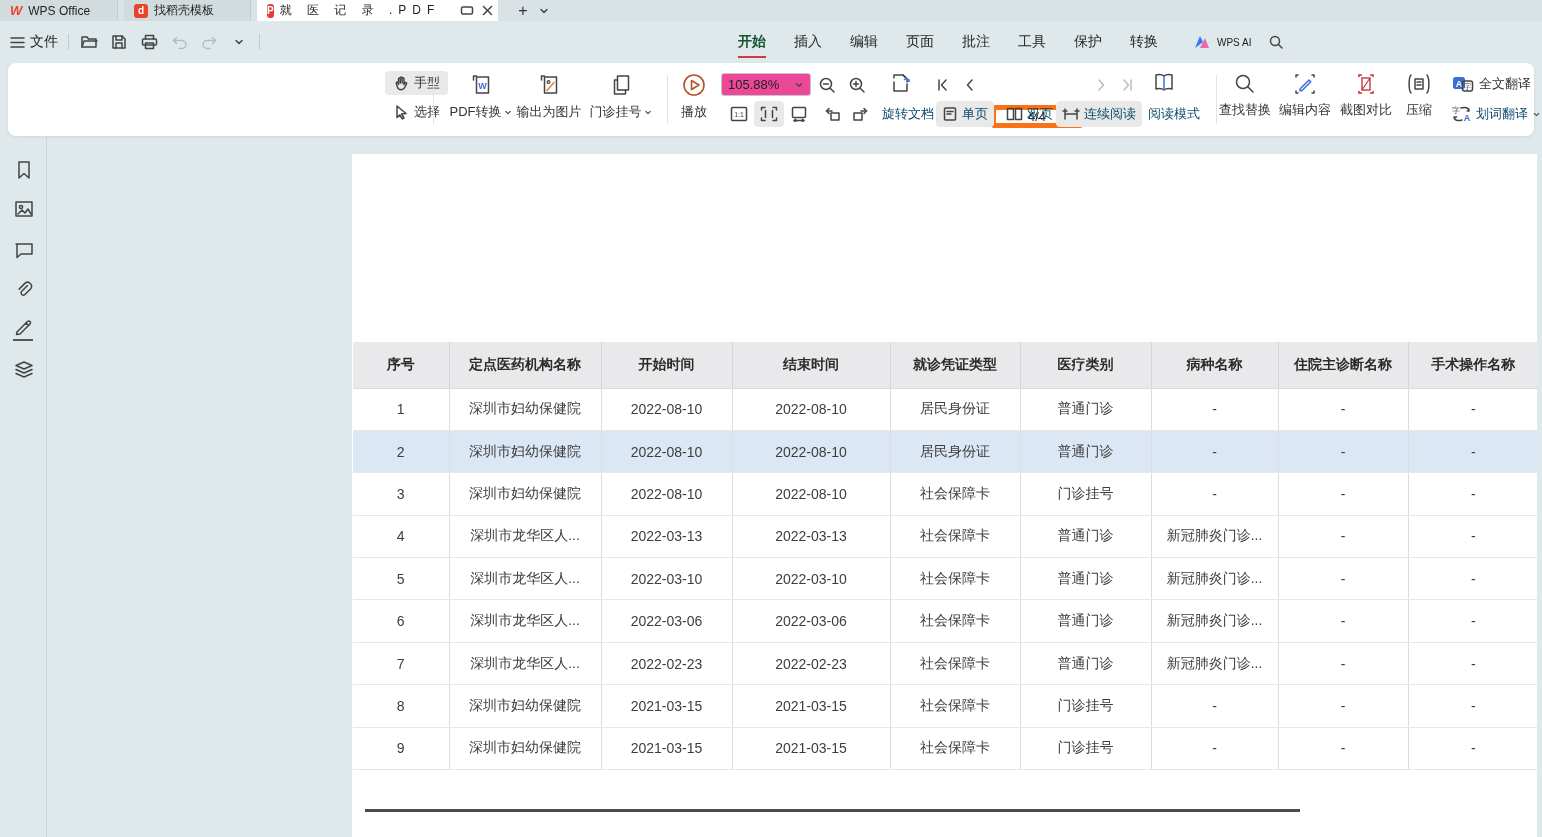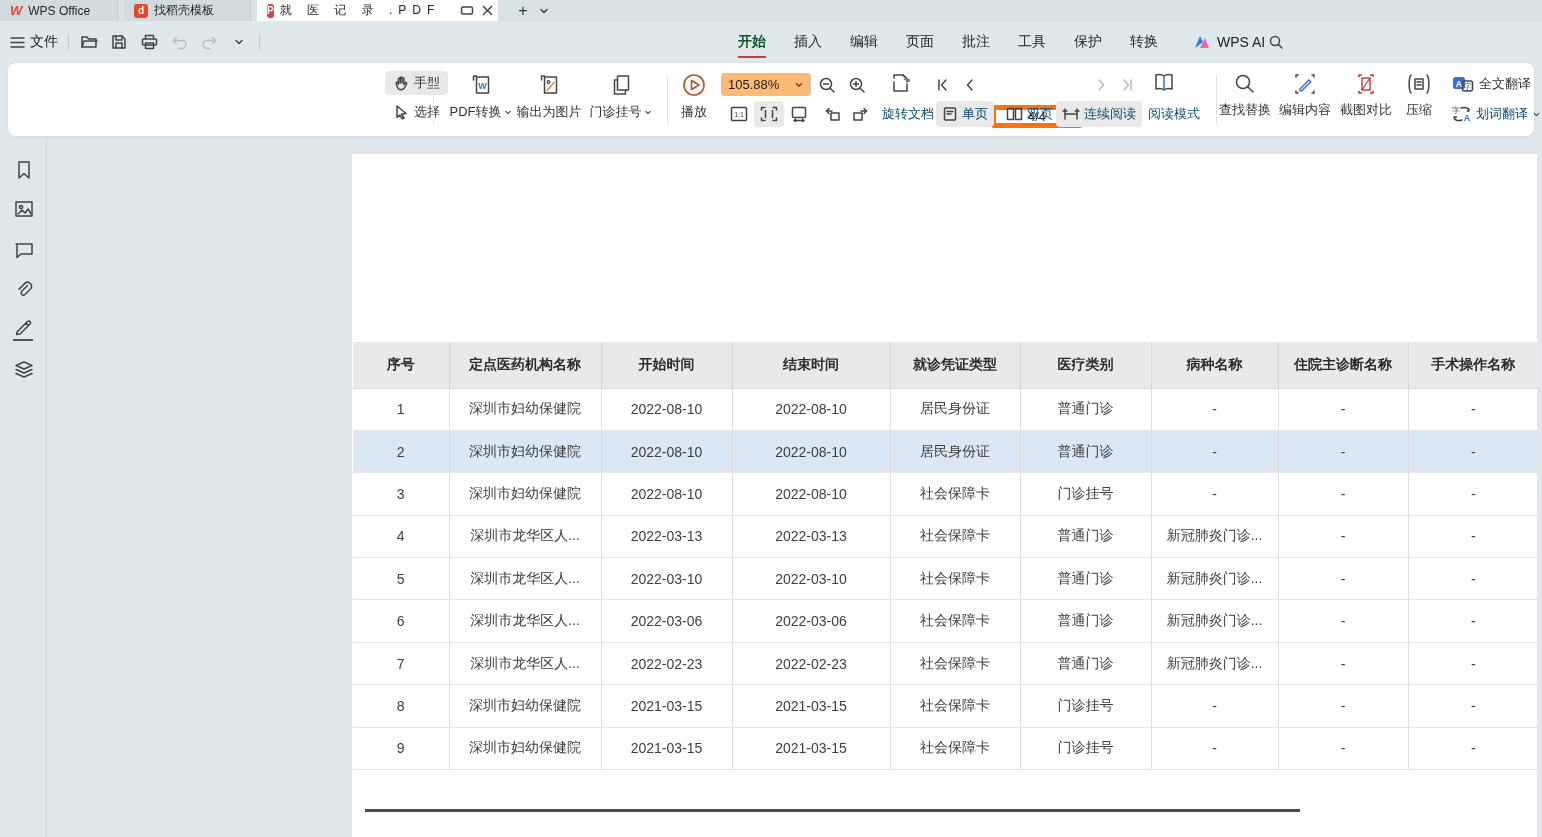--- a/index.html
+++ b/index.html
@@ -22,33 +22,33 @@
   
   .menurow { position:absolute; top:21px; left:0; right:0; height:42px; }
   .qa { position:absolute; left:10px; top:0; height:100%; display:flex; align-items:center; gap:10px; }
   .qa .filebtn { display:flex; align-items:center; gap:5px; font-size:14px; color:#222; }
   .vdiv { width:1px; height:16px; background:#c2cccf; }
   .qa-icon { width:20px; height:20px; display:flex; align-items:center; justify-content:center; }
   .menus { position:absolute; left:724px; top:0; height:100%; display:flex; align-items:center; }
   .menu-item { font-size:14px; padding:0 14px; height:100%; display:flex; align-items:center; position:relative; color:#262626; }
   .menu-item.active { color:#14532d; font-weight:bold; }
   .menu-item.active::after { content:""; position:absolute; left:14px; right:14px; bottom:5px; height:2px; background:#ce3b3b; }
-  .ai-area { position:absolute; left:1194px; top:0; height:100%; display:flex; align-items:center; gap:7px; font-size:14px; color:#222; }
+  .ai-area { position:absolute; left:1194px; top:0; height:100%; display:flex; align-items:center; gap:7px; font-size:10px; color:#222; }
   .searchbtn { position:absolute; left:1268px; top:0; height:100%; display:flex; align-items:center; }
 
   
   .panel { position:absolute; left:8px; right:8px; top:63px; height:73px; background:#fff; border-radius:8px; box-shadow:0 1px 3px rgba(40,60,70,.10); }
   .p-abs { position:absolute; }
   .sep { position:absolute; top:12px; bottom:12px; width:1px; background:#e3e3e3; }
   .stack-btn { display:flex; align-items:center; gap:5px; font-size:13px; color:#333; padding:3px 8px; border-radius:4px; }
   .stack-btn.sel { background:#e9e9e9; }
   .col-btn { position:absolute; top:9px; transform:translateX(-50%); display:flex; flex-direction:column; align-items:center; gap:5px; font-size:13px; color:#333; white-space:nowrap; }
   .col-btn .cap { display:flex; align-items:center; gap:2px; }
   .tbtn { position:absolute; width:26px; height:26px; display:flex; align-items:center; justify-content:center; border-radius:4px; }
-  .combo { position:absolute; border:1px solid #c7c7c7; border-radius:3px; height:23px; display:flex; align-items:center; justify-content:space-between; padding:0 6px; font-size:13px; color:#222; background:#fdba74; }
+  .combo { position:absolute; border:1px solid #c7c7c7; border-radius:3px; height:23px; display:flex; align-items:center; justify-content:space-between; padding:0 6px; font-size:13px; color:#222; background:#ec4899; }
   .pageinput { position:absolute; border:5px solid #f97316; border-radius:3px; height:23px; font-size:13px; text-align:center; color:#222; background:#fff; font-family:inherit;margin-top:32px; }
   .rowbtn { position:absolute; top:38px; height:26px; display:flex; align-items:center; gap:4px; font-size:13px; color:#0c4a6e; padding:0 6px; border-radius:4px; white-space:nowrap; }
   .rowbtn.sel { background:#e9e9e9; }
   .inline-top { position:absolute; top:12px; display:flex; align-items:center; gap:5px; font-size:13px; color:#333; white-space:nowrap; }
 
   
   .workspace { position:absolute; top:137px; left:0; right:0; bottom:0; }
   .siderail { position:absolute; left:0; top:0; bottom:0; width:47px; border-right:1px solid #cdd7da; }
   .rail-icon { position:absolute; left:13px; width:22px; height:22px; display:flex; align-items:center; justify-content:center; }
   .pen-underline { position:absolute; left:13px; width:20px; height:2px; background:#555; }

